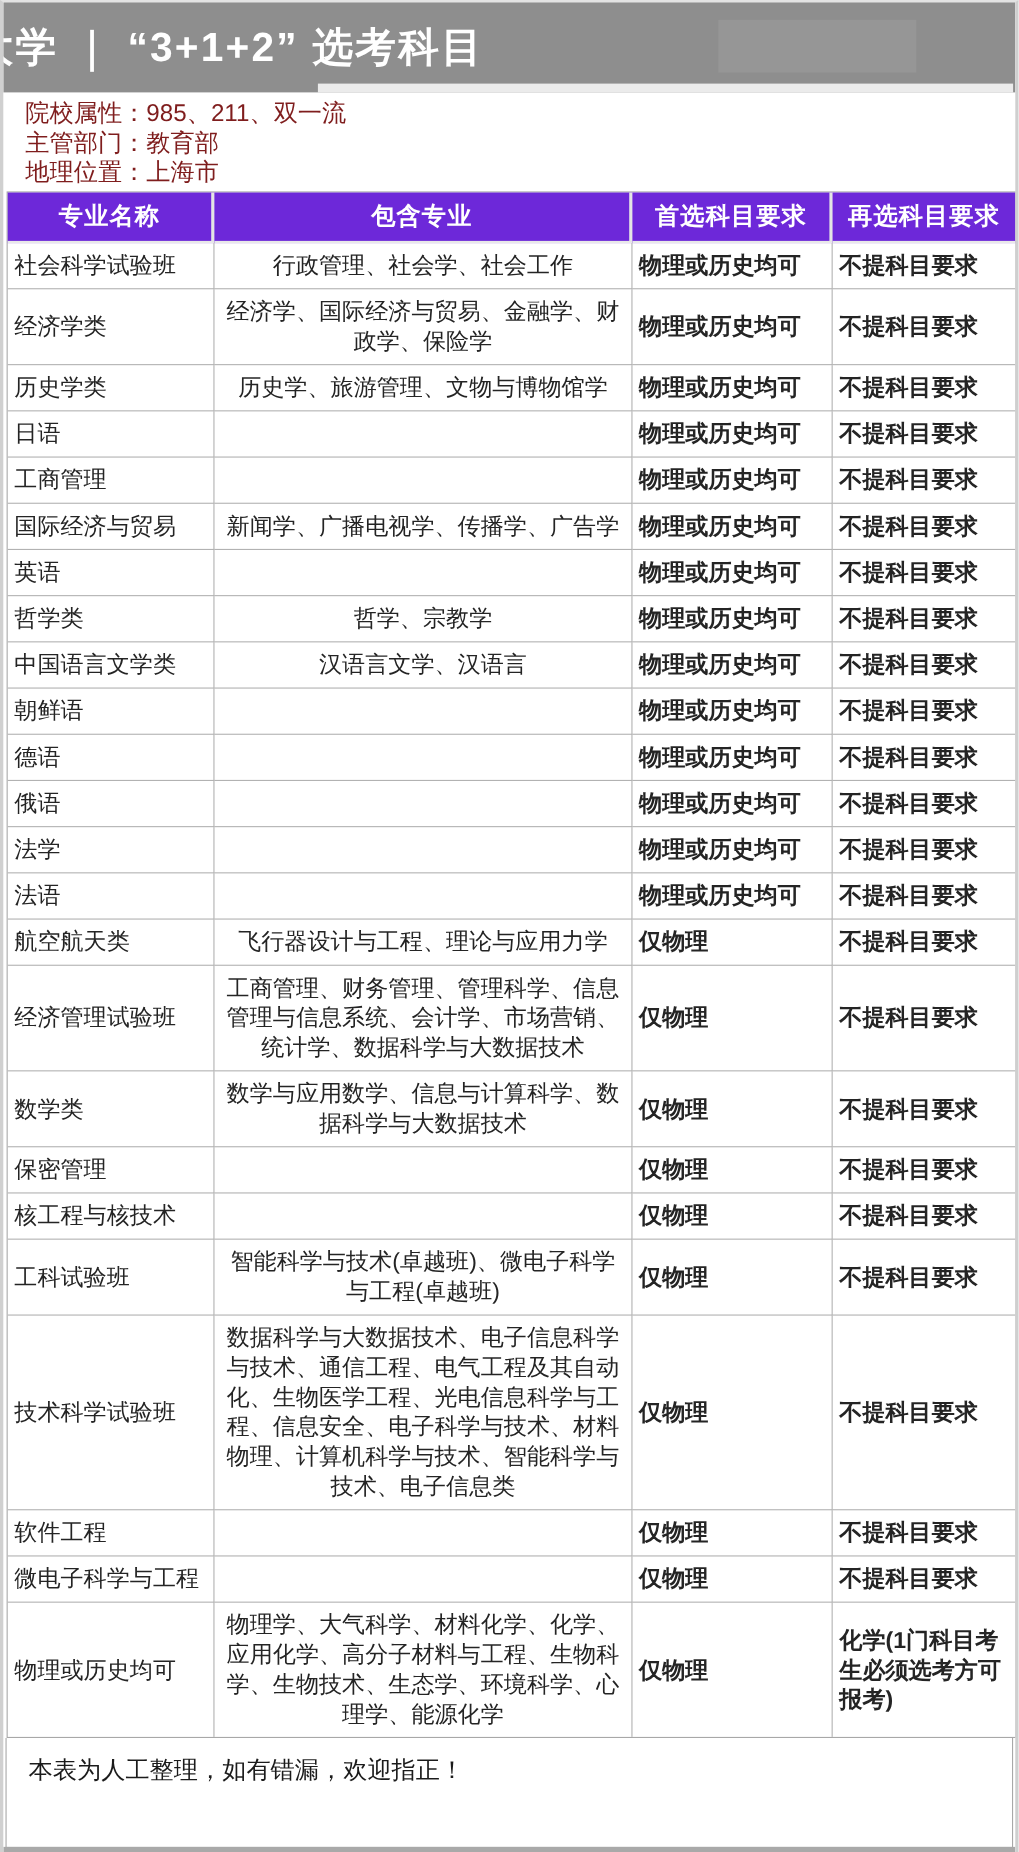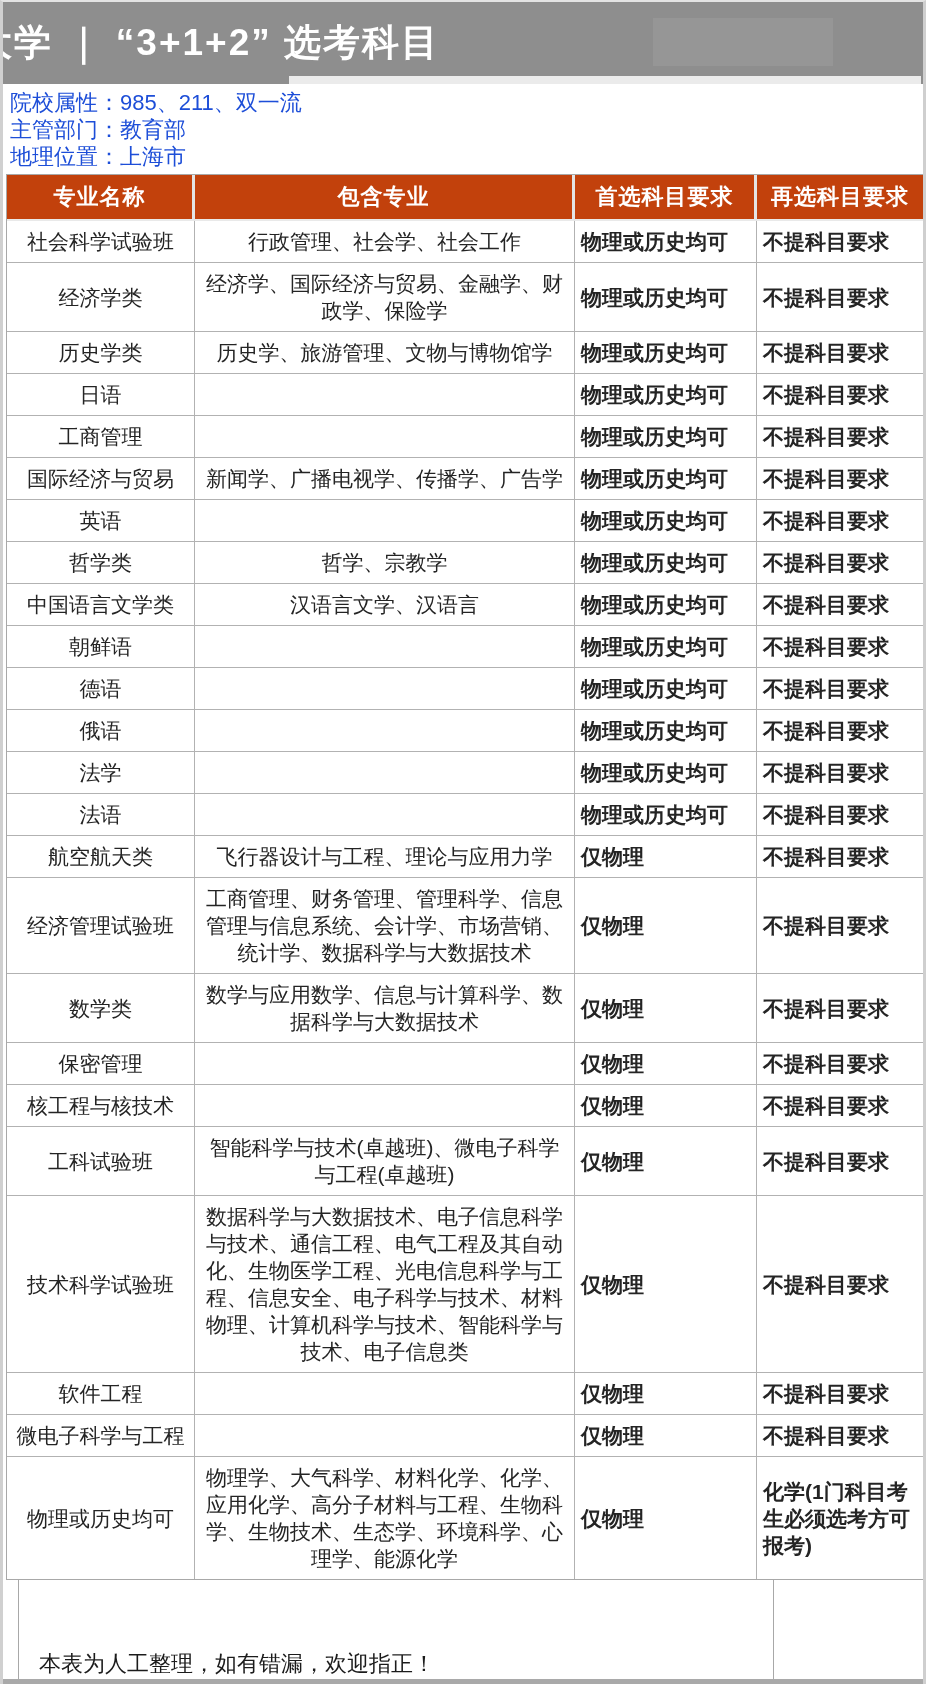--- a/index.html
+++ b/index.html
@@ -21,48 +21,48 @@
   }
   .banner-strip{
     position:absolute;left:286px;right:2px;bottom:0;height:8px;
     background:rgba(255,255,255,.82);
   }
   .banner-patch{
     position:absolute;left:650px;top:16px;width:180px;height:48px;
     background:rgba(255,255,255,.07);
   }
   
-  .info{padding:5px 8px 4px 7px;font-size:22px;line-height:27px;color:#1d4ed8;}
+  .info{padding:5px 8px 4px 20px;font-size:22px;line-height:27px;color:#7f1d1d;}
   .info div{white-space:nowrap;}
   
   table.req{
     margin-left:3px;width:916px;table-layout:fixed;border-spacing:0;
     border:1px solid #a8a8a8;
   }
   table.req th{
-    background:#c2410c;color:#ffffff;font-size:22px;font-weight:bold;
+    background:#6d28d9;color:#ffffff;font-size:22px;font-weight:bold;
     height:44px;padding:0;letter-spacing:1px;
     border-right:3px solid #e4e4e4;border-bottom:2px solid #e9e9e9;
   }
   table.req th:last-child{border-right:none;}
   table.req td{
     font-size:21px;color:#242424;line-height:27px;padding:7px 6px;
     border-right:1px solid #b2b2b2;border-bottom:1px solid #b2b2b2;
     vertical-align:middle;word-break:break-all;
   }
   table.req td:last-child{border-right:none;}
   table.req tr:last-child td{border-bottom:none;}
-  td.c1{text-align:center;}
+  td.c1{text-align:left;}
   td.c2{text-align:center;padding-left:8px;}
   td.c3,td.c4{text-align:left;font-weight:bold;}
   
   .note-box{
-    margin-left:15px;width:756px;height:100px;box-sizing:border-box;
+    margin-left:2px;width:916px;height:100px;box-sizing:border-box;
     border:1px solid #a8a8a8;border-top:none;
-    display:flex;align-items:flex-end;padding:14px 0 0 20px;
+    display:flex;align-items:flex-start;padding:14px 0 0 20px;
     font-size:22px;color:#1b1b1b;
   }
   .bottom-strip{
     position:absolute;left:0;bottom:0;width:100%;height:5px;background:#a9a9a9;
   }
 </style>
 </head>
 <body>
 
 <div class="page">

